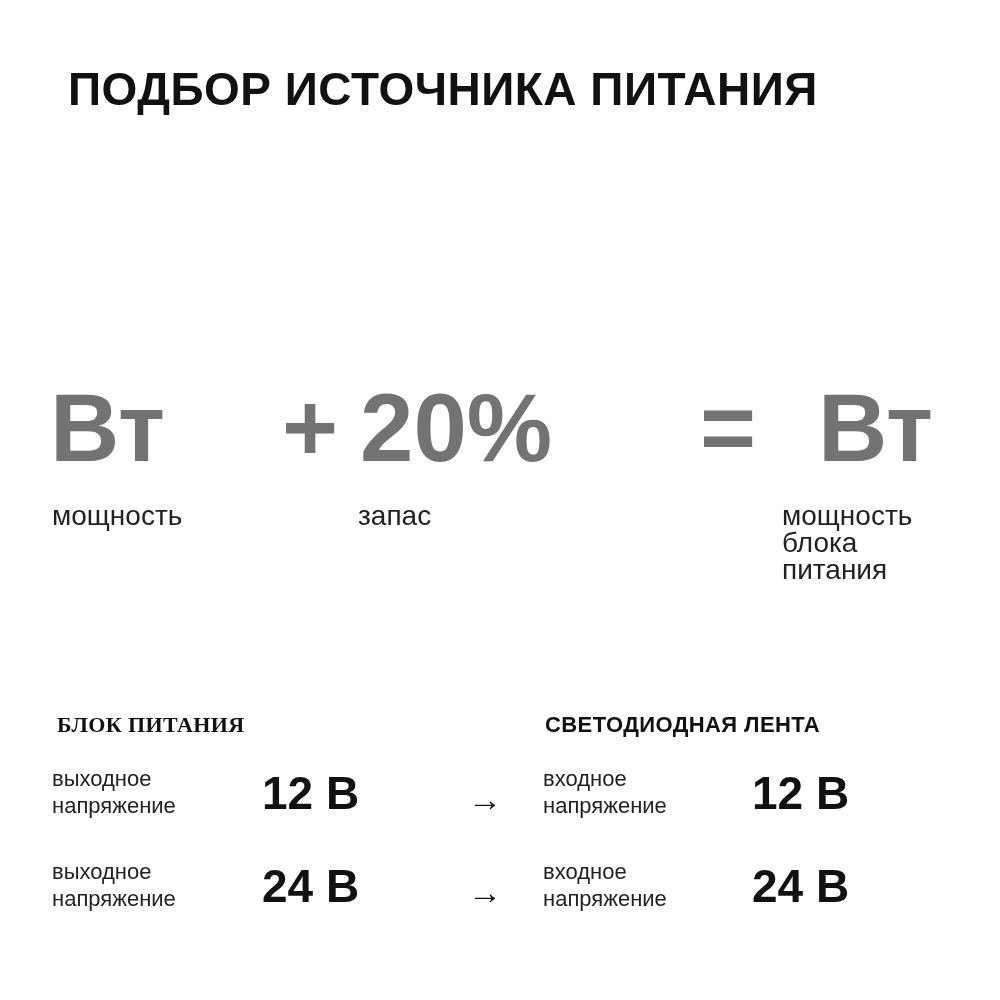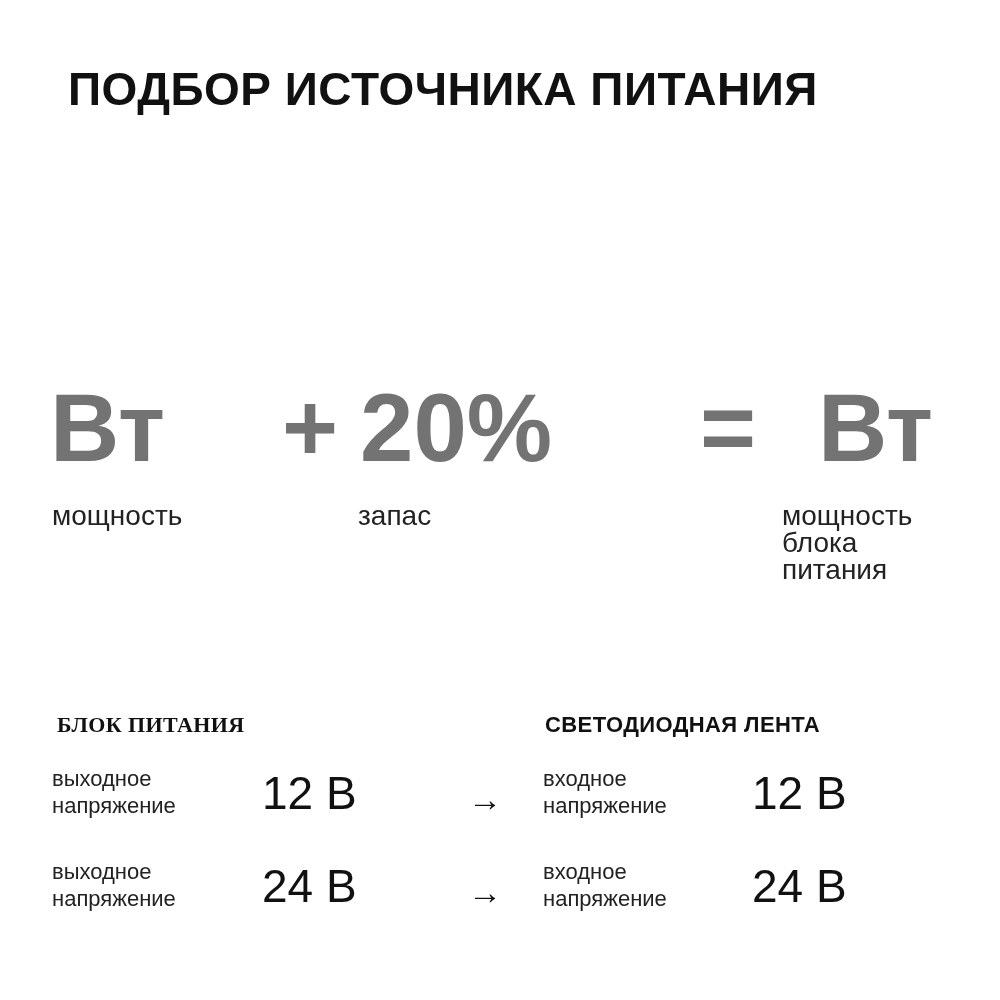--- a/index.html
+++ b/index.html
@@ -81,21 +81,21 @@
   .spec-label {
     position: absolute;
     font-size: 22px;
     line-height: 27px;
     color: #222222;
     white-space: nowrap;
   }
   .spec-value {
     position: absolute;
     font-size: 46px;
-    font-weight: normal;
+    font-weight: bold;
     line-height: 1;
     color: #111111;
     white-space: nowrap;
   }
   .arrow {
     position: absolute;
     font-size: 34px;
     line-height: 1;
     color: #111111;
   }

